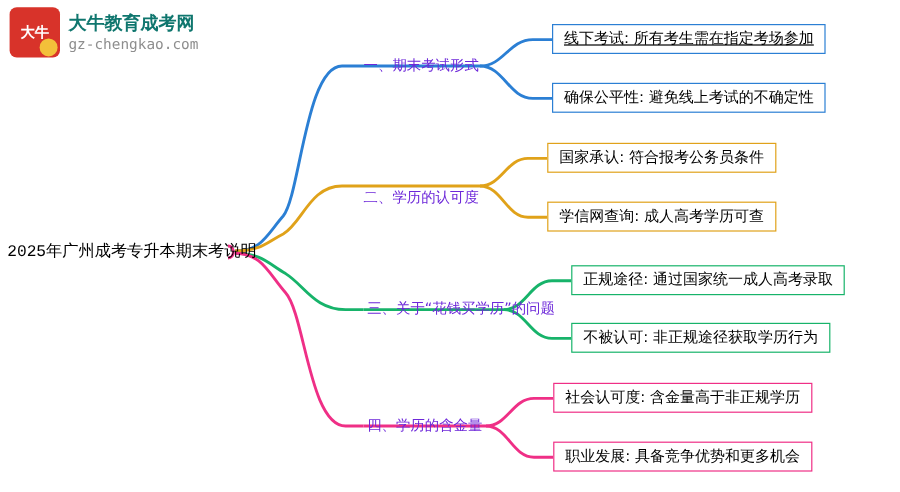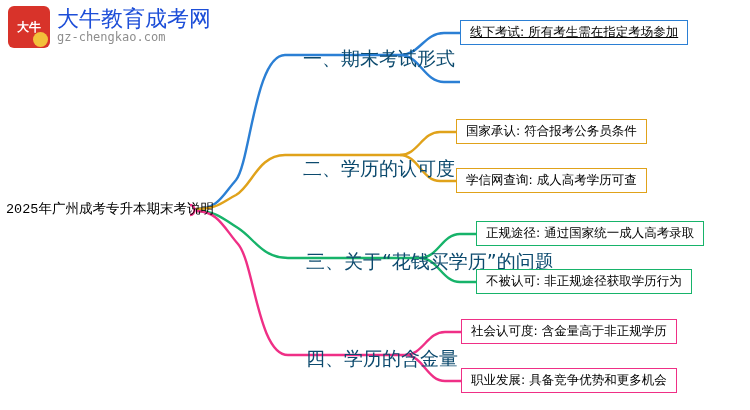--- a/index.html
+++ b/index.html
@@ -63,23 +63,23 @@
     border-radius: 50%;
     background: #f3c03a;
   }
   .logo-text {
     display: flex;
     flex-direction: column;
     justify-content: center;
     gap: 3px;
   }
   .logo-title {
-    color: #1d4ed8;
-    font-size: 22px;
-    font-weight: normal;
+    color: #0f766e;
+    font-size: 15px;
+    font-weight: bold;
     line-height: 18px;
     font-family: "DejaVu Sans", sans-serif;
     white-space: nowrap;
   }
   .logo-sub {
     color: #8e8e8e;
     font-size: 12px;
     line-height: 13px;
     font-family: "DejaVu Sans Mono", monospace;
     white-space: nowrap;
@@ -92,22 +92,22 @@
     top: 200px;
     font-size: 13.5px;
     color: #000000;
     font-family: Liberation Mono, monospace;
     white-space: nowrap;
   }
 
   
   .branch-label {
     position: absolute;
-    font-size: 19px;
-    color: #0c4a6e;
+    font-size: 12px;
+    color: #6d28d9;
     font-family: "DejaVu Sans", sans-serif;
     white-space: nowrap;
   }
 
   
   .leaf {
     position: absolute;
     box-sizing: border-box;
     border-width: 1.5px;
     border-style: solid;
@@ -156,20 +156,21 @@
     <div class="logo-text">
       <div class="logo-title">大牛教育成考网</div>
       <div class="logo-sub">gz-chengkao.com</div>
     </div>
   </div>
 
   <div class="root-label">2025年广州成考专升本期末考说明</div>
 
   <div class="branch-label" style="left:303px; top:46px;">一、期末考试形式</div>
   <div class="leaf" style="left:460px; top:20px; border-color:#2b7fd4;text-decoration:underline;">线下考试: 所有考生需在指定考场参加</div>
+  <div class="leaf" style="left:460px; top:69px; border-color:#2b7fd4;">确保公平性: 避免线上考试的不确定性</div>
 
   <div class="branch-label" style="left:303px; top:156px;">二、学历的认可度</div>
   <div class="leaf" style="left:456px; top:119px; border-color:#e0a21a;">国家承认: 符合报考公务员条件</div>
   <div class="leaf" style="left:456px; top:168px; border-color:#e0a21a;">学信网查询: 成人高考学历可查</div>
 
   <div class="branch-label" style="left:306px; top:249px;">三、关于“花钱买学历”的问题</div>
   <div class="leaf" style="left:476px; top:221px; border-color:#17b36a;">正规途径: 通过国家统一成人高考录取</div>
   <div class="leaf" style="left:476px; top:269px; border-color:#17b36a;">不被认可: 非正规途径获取学历行为</div>
 
   <div class="branch-label" style="left:306px; top:346px;">四、学历的含金量</div>

